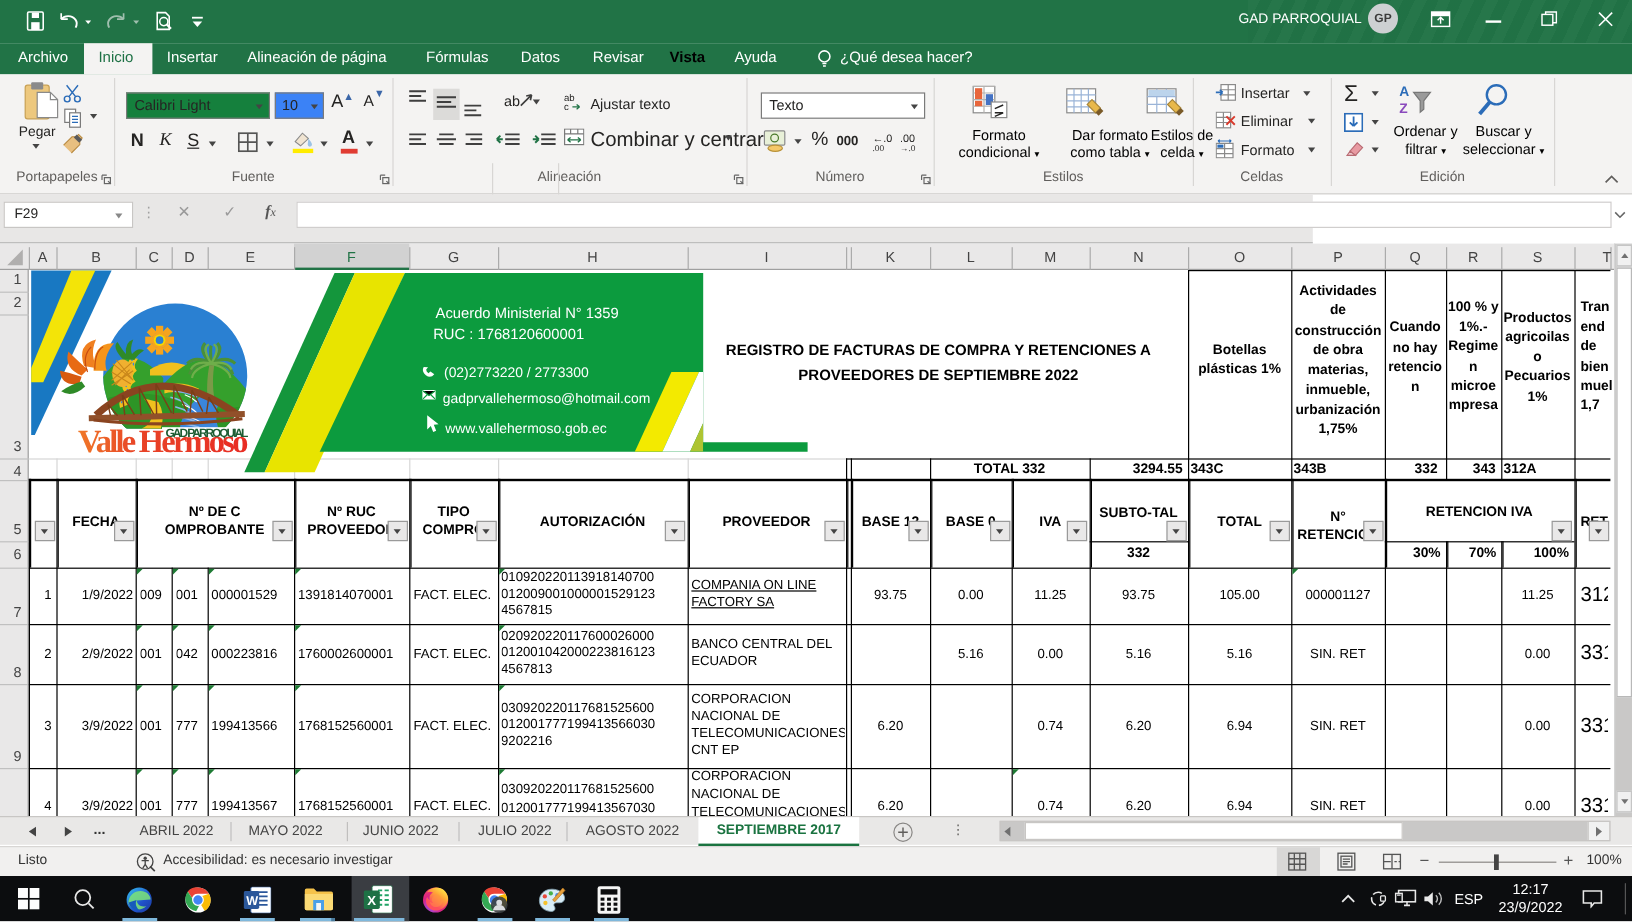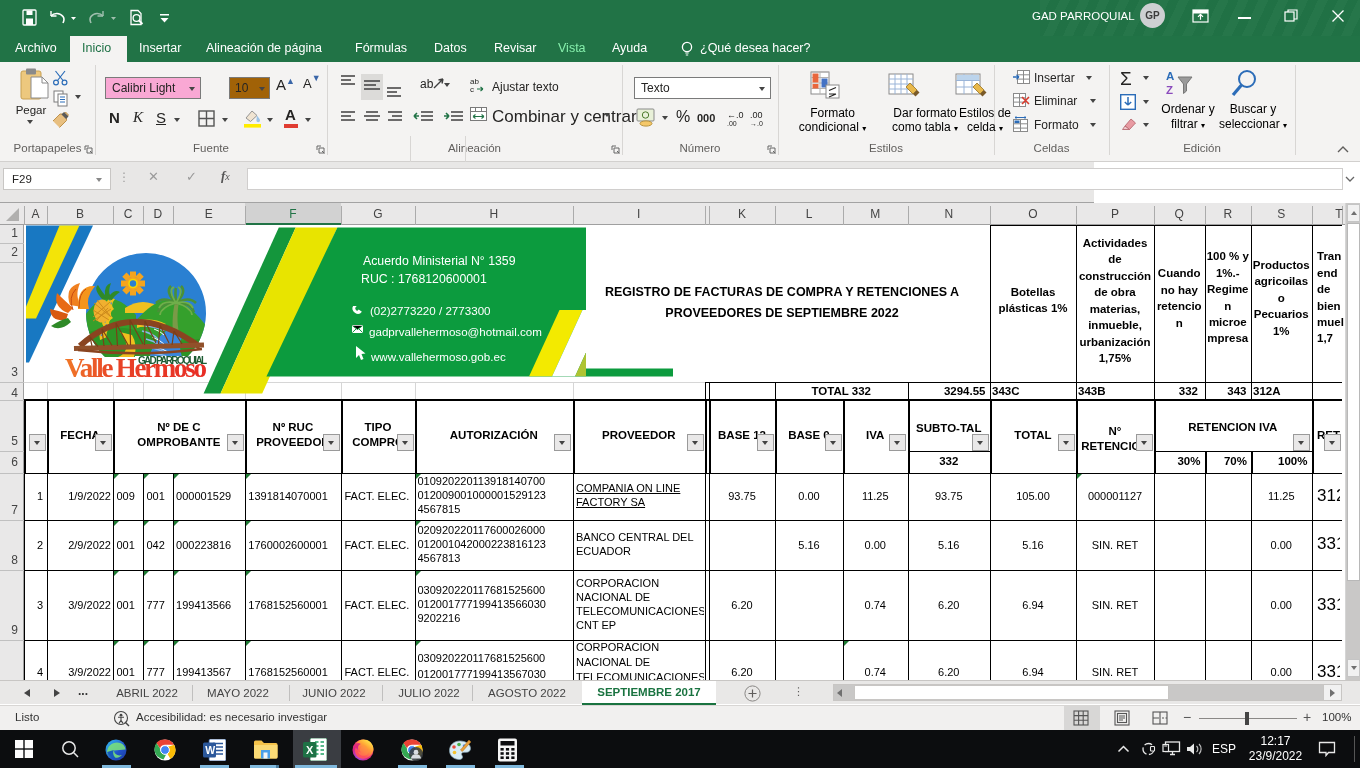--- a/index.html
+++ b/index.html
@@ -66,21 +66,21 @@
 
 <div class="ab" style="left:0;top:36px;width:1360px;height:26px;background:#217346;">
   <div class="t" style="left:15px;top:5px;color:#fff;font-size:12.5px;">Archivo</div>
   <div class="ab" style="left:70px;top:0;width:57px;height:26px;background:#f4f3f2;"></div>
   <div class="t" style="left:82px;top:5px;color:#1e7145;font-size:12.5px;">Inicio</div>
   <div class="t" style="left:139px;top:5px;color:#fff;font-size:12.5px;">Insertar</div>
   <div class="t" style="left:206px;top:5px;color:#fff;font-size:12.5px;">Alineación de página</div>
   <div class="t" style="left:355px;top:5px;color:#fff;font-size:12.5px;">Fórmulas</div>
   <div class="t" style="left:434px;top:5px;color:#fff;font-size:12.5px;">Datos</div>
   <div class="t" style="left:494px;top:5px;color:#fff;font-size:12.5px;">Revisar</div>
-  <div class="t" style="left:558px;top:5px;color:#86efac;font-size:12.5px;">Vista</div>
+  <div class="t" style="left:558px;top:5px;color:#000000;font-size:12.5px;font-weight:bold;">Vista</div>
   <div class="t" style="left:612px;top:5px;color:#fff;font-size:12.5px;">Ayuda</div>
   <svg class="ab" style="left:679px;top:4px;" width="16" height="18" viewBox="0 0 16 18">
     <circle cx="8" cy="7" r="4.6" fill="none" stroke="#fff" stroke-width="1.3"></circle>
     <path d="M6.3 13 h3.4 M6.8 15 h2.4" stroke="#fff" stroke-width="1.2"></path>
   </svg>
   <div class="t" style="left:700px;top:5px;color:#fff;font-size:12.5px;">¿Qué desea hacer?</div>
 </div>
 
 <div class="ab" id="ribbon" style="left:0;top:62px;width:1360px;height:99px;background:#f4f3f2;border-bottom:1px solid #d2d0ce;box-sizing:content-box;">
 
@@ -132,25 +132,25 @@
     <rect x="1" y="1" width="9" height="11" fill="#fff" stroke="#7a7a7a"></rect>
     <rect x="5" y="4" width="9" height="12" fill="#fff" stroke="#7a7a7a"></rect>
     <path d="M7 7 h5 M7 9.5 h5 M7 12 h5" stroke="#2b6cb8" stroke-width="1"></path>
   </svg>
   <div class="ab" style="left:75px;top:33px;width:0;height:0;border-left:3.5px solid transparent;border-right:3.5px solid transparent;border-top:4px solid #444;"></div>
   <svg class="ab" style="left:52px;top:49px;" width="18" height="18" viewBox="0 0 18 18">
     <path d="M2 14 L9 7 l3.5 0 2 -2 3 3 -2 2 0 3.5 -7 7" fill="#e8bf80" stroke="#b8893f" stroke-width="0.9" transform="translate(-1,-4)"></path>
     <path d="M12 1 l4.5 4.5 -2.5 2.5 -4.5 -4.5 z" fill="#5a5a5a"></path>
   </svg>
 
-  <div class="ab" style="left:105px;top:15px;width:96px;height:22px;background:#f9a8d4;border:1px solid #7a7a7a;box-sizing:border-box;">
+  <div class="ab" style="left:105px;top:15px;width:120px;height:22px;background:#15803d;border:1px solid #7a7a7a;box-sizing:border-box;">
     <div class="t" style="left:6px;top:3px;font-size:12px;color:#252423;">Calibri Light</div>
     <div class="ab" style="right:5px;top:9px;width:0;height:0;border-left:3.5px solid transparent;border-right:3.5px solid transparent;border-top:4px solid #444;"></div>
   </div>
-  <div class="ab" style="left:229px;top:15px;width:41px;height:22px;background:#a16207;border:1px solid #7a7a7a;box-sizing:border-box;padding-left:22px;">
+  <div class="ab" style="left:229px;top:15px;width:41px;height:22px;background:#3b82f6;border:1px solid #7a7a7a;box-sizing:border-box;padding-left:22px;">
     <div class="t" style="left:5px;top:3px;font-size:12px;color:#252423;">10</div>
     <div class="ab" style="right:4px;top:9px;width:0;height:0;border-left:3.5px solid transparent;border-right:3.5px solid transparent;border-top:4px solid #444;"></div>
   </div>
   <div class="t" style="left:276px;top:14px;font-size:15px;color:#252423;">A<span style="font-size:9px;position:relative;top:-6px;color:#3a66a8;">▲</span></div>
   <div class="t" style="left:303px;top:14px;font-size:13px;color:#252423;">A<span style="font-size:9px;position:relative;top:-7px;color:#3a66a8;">▼</span></div>
   <div class="t" style="left:109px;top:47px;font-size:15px;font-weight:bold;color:#252423;">N</div>
   <div class="t" style="left:133px;top:47px;font-size:15px;font-style:italic;font-family:'Liberation Serif',serif;color:#252423;">K</div>
   <div class="t" style="left:156px;top:47px;font-size:15px;text-decoration:underline;color:#252423;">S</div>
   <div class="ab" style="left:174px;top:56px;width:0;height:0;border-left:3.5px solid transparent;border-right:3.5px solid transparent;border-top:4px solid #444;"></div>
   <svg class="ab" style="left:198px;top:48px;" width="18" height="18" viewBox="0 0 18 18">

